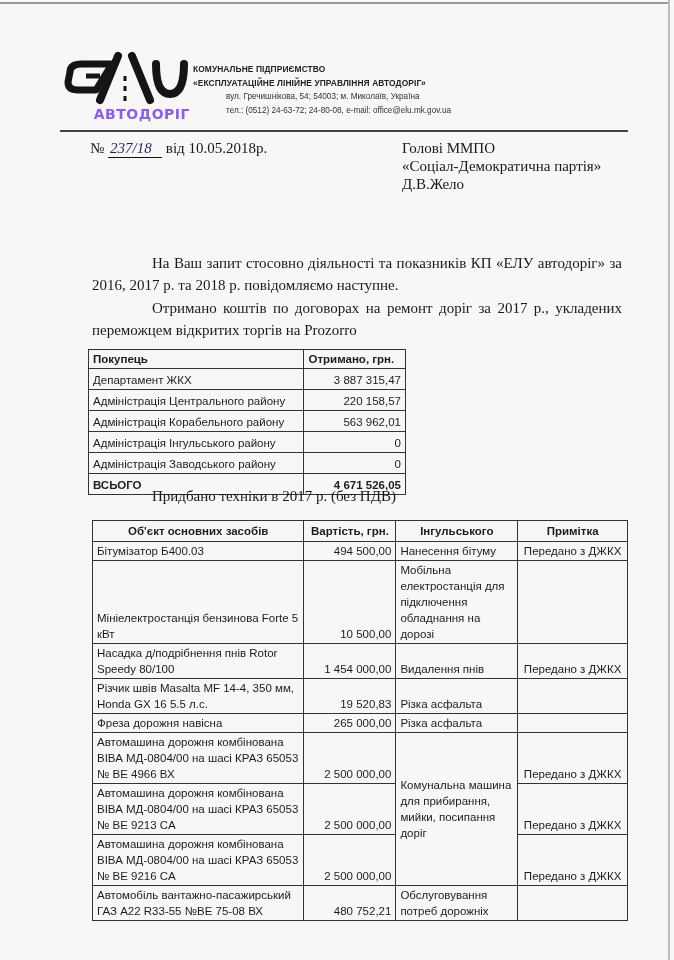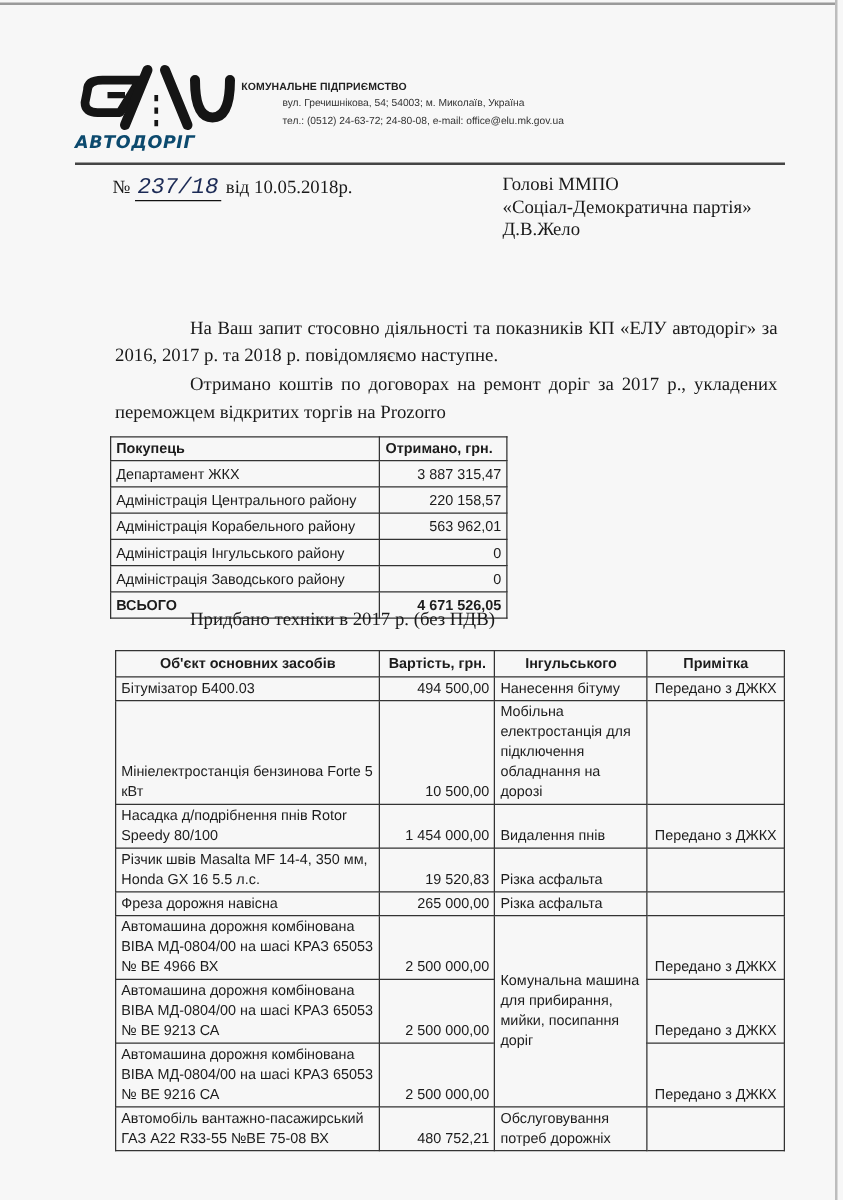--- a/index.html
+++ b/index.html
@@ -6,31 +6,31 @@
   body {
     width: 674px; height: 960px; background: #f7f7f7; position: relative; overflow: hidden;
     font-family: "Liberation Serif", serif; color: #1a1a1a;
   }
   .topline { position: absolute; left: 0; top: 2px; width: 668px; height: 2px; background: #9a9a9a; }
   .rightline { position: absolute; right: 4px; top: 0; width: 2px; height: 960px; background: #bdbdbd; }
 
   
   .logo { position: absolute; left: 60px; top: 50px; width: 130px; height: 76px; }
   .logo svg { width: 130px; height: 56px; display: block; }
-  .logo-text { position: absolute; left: 0; top: 56px; width: 130px; text-align: left;
-    font-family: "DejaVu Sans", sans-serif; font-weight: bold; font-size: 14px; letter-spacing: 0.5px; color: #0c4a6e; font-style: italic; }
+  .logo-text { position: absolute; left: 0; top: 56px; width: 130px; text-align: right;
+    font-family: "DejaVu Sans", sans-serif; font-weight: bold; font-size: 14px; letter-spacing: 0.5px; color: #8b5cf6; }
   .org { position: absolute; left: 193px; top: 62px; font-family: "Liberation Sans", sans-serif; color: #222; }
   .org .l1, .org .l2 { font-size: 8.4px; font-weight: bold; line-height: 14px; letter-spacing: 0.1px; }
   .org .l3, .org .l4 { font-size: 8.2px; line-height: 14px; color: #333; margin-left: 33px; }
   .hr { position: absolute; left: 60px; top: 130px; width: 568px; height: 2px; background: #444; }
 
   
   .ref { position: absolute; left: 90px; top: 140px; font-size: 15px; }
-  .ref .num { display: inline-block; border-bottom: 1px solid #111; min-width: 50px; font-family: Liberation Mono, monospace;
-    font-style: italic; color: #1b2a55; font-size: 18px; padding: 0 2px; }
+  .ref .num { display: inline-block; border-bottom: 1px solid #111; min-width: 50px; font-family: Liberation Serif, serif;
+    font-style: italic; color: #1b2a55; font-size: 15px; padding: 0 2px; }
   .addr { position: absolute; left: 402px; top: 139px; font-size: 15px; line-height: 18px; }
 
   
   .para { position: absolute; left: 92px; width: 530px; font-size: 15px; line-height: 22px; text-align: justify; }
   .p1 { top: 252px; }
   .p2 { top: 297px; }
   .indent { text-indent: 60px; }
 
   
   table { border-collapse: collapse; font-family: "Liberation Sans", sans-serif; font-size: 11.5px; color: #1c1c1c; }
@@ -63,20 +63,21 @@
     <path d="M26 26 L40 26" stroke="#151515" stroke-width="5"></path>
     <path d="M40 50 L58 6" stroke="#151515" stroke-width="8" stroke-linecap="round"></path>
     <path d="M90 50 L72 6" stroke="#151515" stroke-width="8" stroke-linecap="round"></path>
     <path d="M65 26 L65 31 M65 36 L65 41 M65 46 L65 51" stroke="#151515" stroke-width="3"></path>
     <path d="M96 14 Q96 44 110 44 Q124 44 124 14" fill="none" stroke="#151515" stroke-width="8" stroke-linecap="round"></path>
   </svg>
   <div class="logo-text">АВТОДОРІГ</div>
 </div>
 <div class="org">
   <div class="l1">КОМУНАЛЬНЕ ПІДПРИЄМСТВО</div>
+  <div class="l2">«ЕКСПЛУАТАЦІЙНЕ ЛІНІЙНЕ УПРАВЛІННЯ АВТОДОРІГ»</div>
   <div class="l3">вул. Гречишнікова, 54; 54003; м. Миколаїв, Україна</div>
   <div class="l4">тел.: (0512) 24-63-72; 24-80-08, e-mail: office@elu.mk.gov.ua</div>
 </div>
 <div class="hr"></div>
 
 <div class="ref">
   <span>№</span>
   <span class="num">237/18</span>
   <span>від 10.05.2018р.</span>
 </div>

